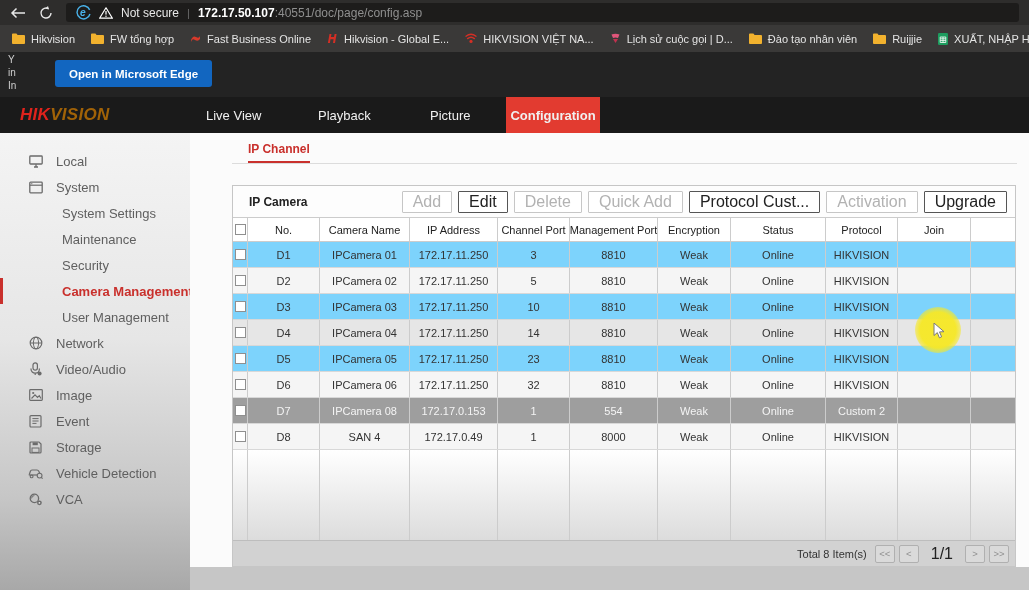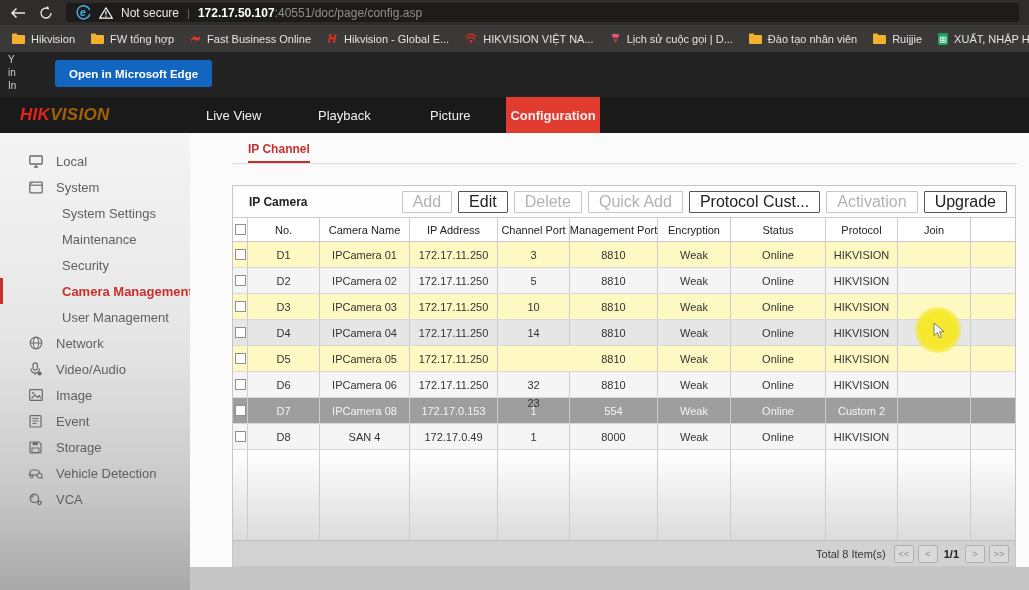--- a/index.html
+++ b/index.html
@@ -56,40 +56,40 @@
   .bottom-band{position:absolute;left:0;right:0;top:434px;bottom:0;background:#c6c6c6;}
   .table-wrap{position:absolute;left:42px;top:52px;width:782px;border:1px solid #c6c6c6;background:#fff;}
   .toolbar{height:32px;box-sizing:border-box;display:flex;align-items:center;
     border-bottom:1px solid #ccc;background:#fdfdfd;padding:0 8px 0 16px;}
   .tbl-title{font-size:12px;font-weight:bold;color:#222;flex:none;}
   .tb-btns{margin-left:auto;display:flex;gap:6px;}
   .tbtn{height:22px;padding:0 10px;background:#fff;border:1px solid #555;color:#222;
     font-size:16px;font-family:inherit;border-radius:1px;white-space:nowrap;}
   .tbtn.disabled{border-color:#c6c6c6;color:#b2b2b2;}
   .t-head{display:flex;height:24px;box-sizing:border-box;border-bottom:1px solid #ccc;background:#fff;}
-  .t-row{display:flex;height:26px;box-sizing:border-box;border-bottom:1px solid #d8d8d8;background:#fef9c3;}
+  .t-row{display:flex;height:26px;box-sizing:border-box;border-bottom:1px solid #d8d8d8;background:#7dd3fc;}
   .t-row.alt{background:#f5f5f5;}
   .t-row.hover{background:#e6e6e6;}
   .t-row.selected{background:#9e9e9e;}
   .t-row.selected .t-cell{color:#f4f4f4;}
   .t-cell{box-sizing:border-box;border-right:1px solid #ccc;height:100%;display:flex;align-items:center;
     justify-content:center;font-size:11px;color:#333;overflow:hidden;white-space:nowrap;flex:none;}
   .t-cell:last-child{border-right:none;}
   .t-head .t-cell{color:#222;}
   .cb{width:9px;height:9px;border:1px solid #8f8f8f;background:#fff;display:block;}
   .t-filler{display:flex;height:90px;background:linear-gradient(180deg,#ffffff,#dcdcdc);}
   .f-cell{box-sizing:border-box;border-right:1px solid #ccc;height:100%;flex:none;}
   .f-cell:last-child{border-right:none;}
   .t-foot{height:26px;box-sizing:border-box;background:#d2d2d2;display:flex;align-items:center;
     justify-content:flex-end;gap:5px;padding-right:6px;border-top:1px solid #bdbdbd;}
   .total{font-size:11px;color:#333;margin-right:3px;}
   .pager{display:flex;align-items:center;gap:4px;}
   .pbtn{min-width:20px;height:18px;background:#dadada;border:1px solid #b0b0b0;color:#909090;
     font-size:9.5px;border-radius:2px;font-family:inherit;padding:0 3px;}
-  .pind{font-size:11px;color:#222;margin:0 2px;font-weight:bold;}
+  .pind{font-size:16px;color:#222;margin:0 8px;}
   
   .cursor-glow{position:absolute;left:915px;top:307px;width:46px;height:46px;border-radius:50%;
     background:radial-gradient(circle,rgba(246,232,40,.97) 0 55%,rgba(246,232,40,.55) 70%,rgba(246,232,40,0) 78%);}
   .cursor{position:absolute;left:933px;top:323px;}
 </style>
 </head>
 <body>
 
 <div class="browser-top">
   <span class="nav-ic">
@@ -424,21 +424,21 @@
           <div class="t-cell" style="width: 73px;"></div>
           <div class="t-cell" style="width: 44px;"></div>
         </div>
         <div class="t-row normal">
           <div class="t-cell" style="width: 15px;">
             <span class="cb"></span>
           </div>
           <div class="t-cell" style="width: 72px;">D5</div>
           <div class="t-cell" style="width: 90px;">IPCamera 05</div>
           <div class="t-cell" style="width: 88px;">172.17.11.250</div>
-          <div class="t-cell" style="width: 72px; margin-top: 44px;">23</div>
+          <div class="t-cell" style="width: 72px;">23</div>
           <div class="t-cell" style="width: 88px;">8810</div>
           <div class="t-cell" style="width: 73px;">Weak</div>
           <div class="t-cell" style="width: 95px;">Online</div>
           <div class="t-cell" style="width: 72px;">HIKVISION</div>
           <div class="t-cell" style="width: 73px;"></div>
           <div class="t-cell" style="width: 44px;"></div>
         </div>
         <div class="t-row alt">
           <div class="t-cell" style="width: 15px;">
             <span class="cb"></span>

